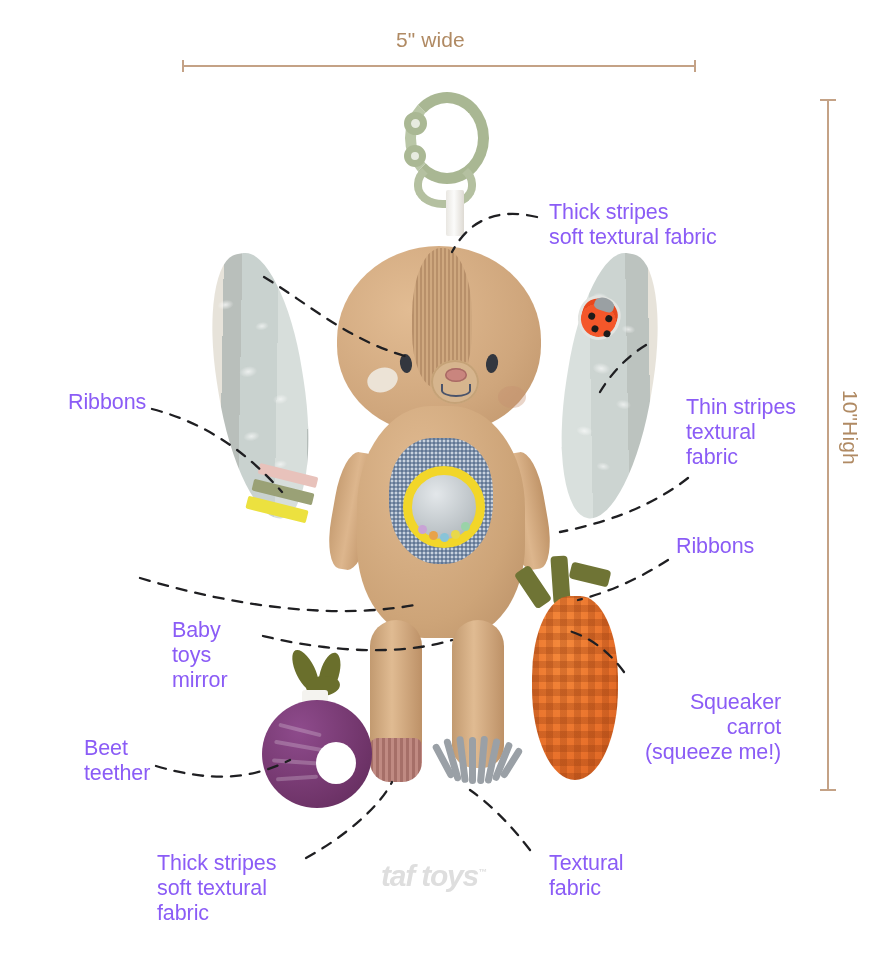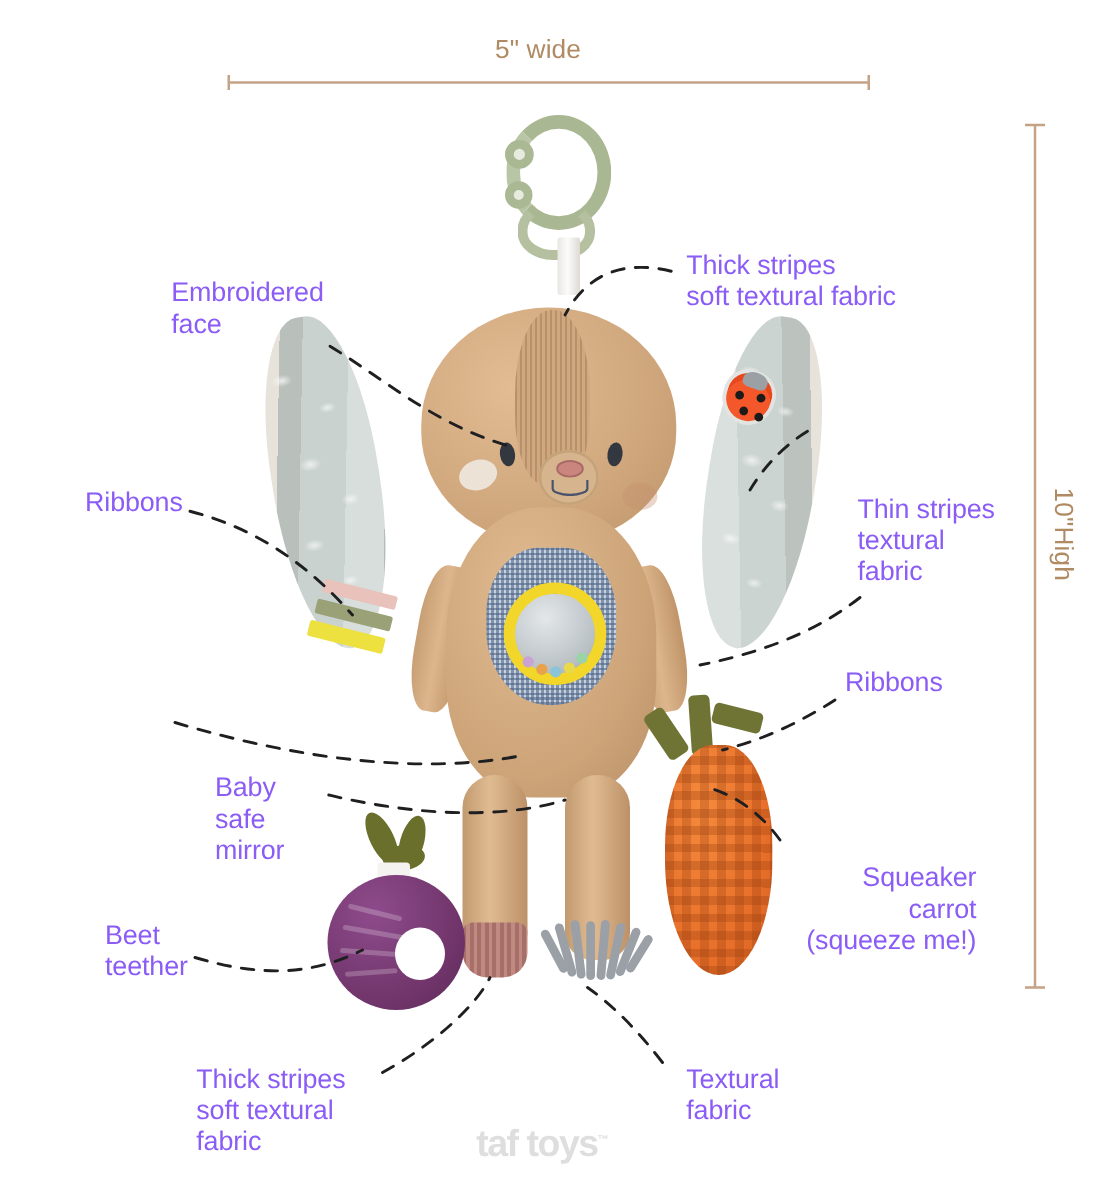--- a/index.html
+++ b/index.html
@@ -147,22 +147,22 @@
   
   .carrot { left:532px; top:596px; width:86px; height:184px;
     border-radius:44% 44% 50% 50%;
     background:
       repeating-linear-gradient(0deg,rgba(150,60,15,.30) 0 7px,transparent 7px 14px),
       repeating-linear-gradient(90deg,rgba(150,60,15,.28) 0 7px,transparent 7px 14px),
       radial-gradient(ellipse at 36% 26%, #f58a3c, #e8702a 62%, #d55f20); }
   .car-leaf { position:absolute; background:#6f7435; border-radius:4px; }
 
   
-  .logo { position:absolute; left:381px; top:899px; width:120px; height:34px;
-    color:#dedede; font-size:30px; letter-spacing:-1.2px; font-weight:600; }
+  .logo { position:absolute; left:381px; top:859px; width:120px; height:34px;
+    color:#dedede; font-size:30px; letter-spacing:-1.2px; font-weight:600;font-style:italic; }
   .logo sup { font-size:9px; vertical-align:super; }
 </style>
 </head>
 <body>
 
 <div id="stage">
 
   <div id="toy">
 
     <div class="pc ring-outer"></div>
@@ -275,38 +275,36 @@
       <path d="M156 766 C 210 782, 250 780, 290 760"></path>
       <path d="M624 672 C 608 650, 588 636, 566 630"></path>
       <path d="M306 858 C 346 836, 380 806, 392 782"></path>
       <path d="M530 850 C 510 824, 490 804, 470 790"></path>
     </g>
   </svg>
 
   <div class="dim-txt" style="left:396px;top:28px;">5" wide</div>
   <div class="dim-txt vert" style="left:862px;top:390px;">10"High</div>
 
-  <div class="lbl" style="left:137px;top:222px;">Embroidered
-face</div>
 
   <div class="lbl" style="left:549px;top:200px;">Thick stripes
 soft textural fabric</div>
 
 
   <div class="lbl" style="left:686px;top:395px;">Thin stripes
 textural
 fabric</div>
 
   <div class="lbl" style="left:68px;top:390px;">Ribbons</div>
 
   <div class="lbl" style="left:676px;top:534px;">Ribbons</div>
 
 
   <div class="lbl" style="left:172px;top:618px;">Baby
-safe
+toys
 mirror</div>
 
   <div class="lbl" style="left:84px;top:736px;">Beet
 teether</div>
 
   <div class="lbl" style="left:645px;top:690px;text-align:right;">Squeaker
 carrot
 (squeeze me!)</div>
 
   <div class="lbl" style="left:157px;top:851px;">Thick stripes

